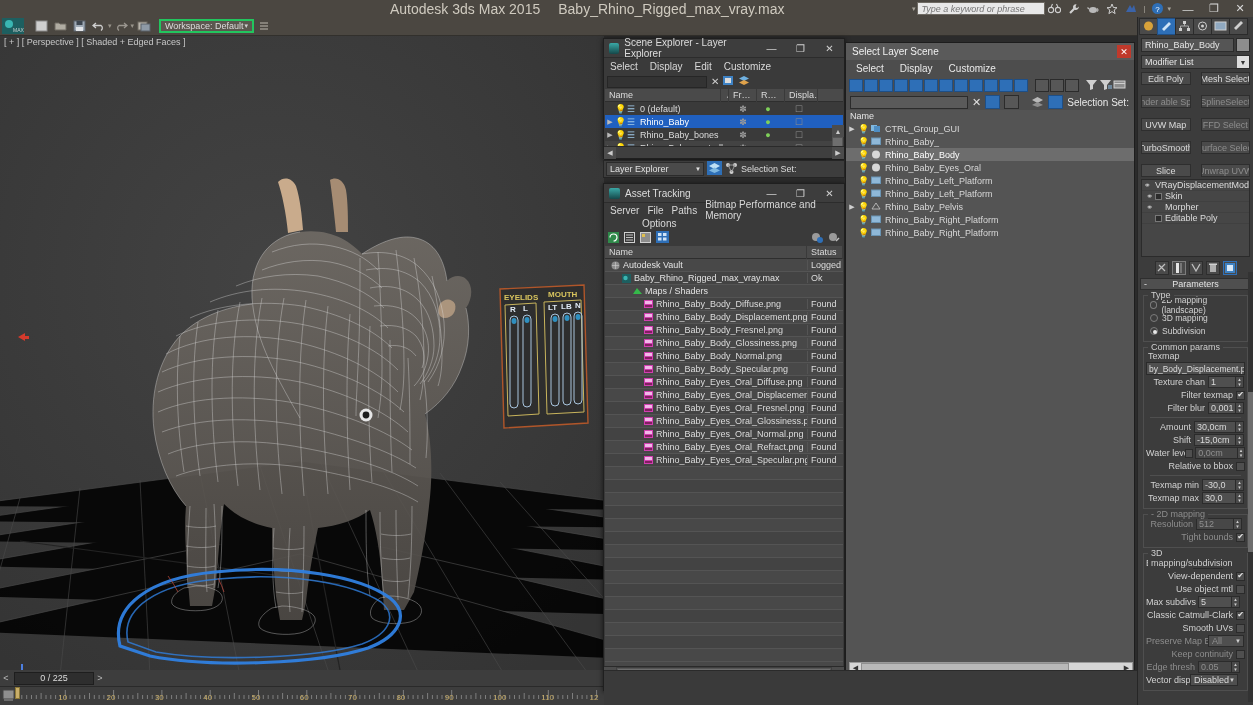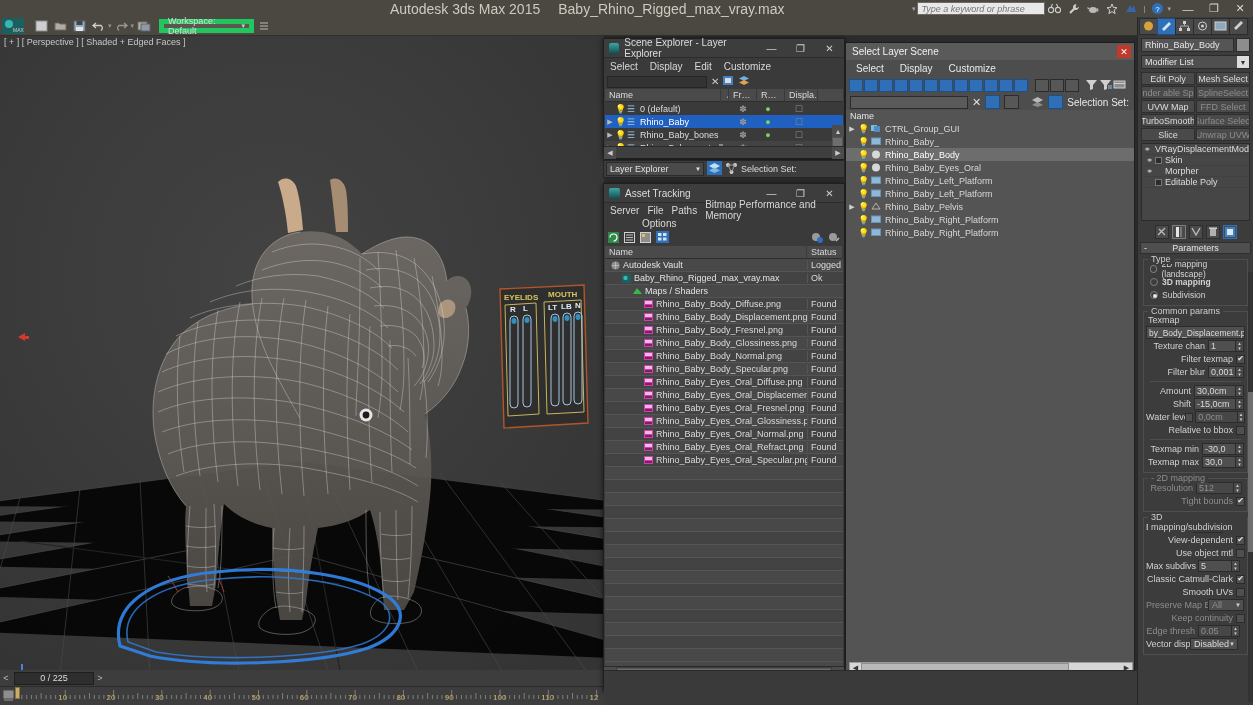--- a/index.html
+++ b/index.html
@@ -13,21 +13,21 @@
 
   
   #titlebar{ left:0; top:0; width:1253px; height:17px; background:#4b4741; display:flex; align-items:center; }
   #titlebar .tb-title{ font-size:14px; color:#cfcabf; white-space:nowrap;}
   .winbtn{ width:26px; height:17px; display:flex; align-items:center; justify-content:center; color:#d8d8d8; font-size:11px; }
 
   
   #qat{ left:0; top:17px; width:1253px; height:19px; background:#4b4741; display:flex; align-items:center; border-bottom:1px solid #32302c;}
   .qicon{ width:17px; height:16px; margin:0 1px; display:flex; align-items:center; justify-content:center; }
   .maxlogo{ width:22px;height:16px; background:linear-gradient(#2f7f7d,#15484a); border-radius:2px; position:relative; margin-left:2px;}
-  .wsbox{ height:14px; background:#5b574f; border:5px solid #22c55e; display:flex; align-items:center; padding:0 4px; font-size:9px; color:#ddd; }
+  .wsbox{ height:14px; background:#5b574f; border:2px solid #22c55e; display:flex; align-items:center; padding:0 4px; font-size:9px; color:#ddd; }
 
   
   #viewport{ left:0; top:36px; width:604px; height:634px; background:#6d28d9; overflow:hidden;}
   #vp-label{ left:4px; top:1px; font-size:9px; color:#c8c8c8; }
   #vp-stats{ left:18px; top:14px; font-size:9px; color:#c8ae6a; line-height:11px;}
   #vp-stats table td{ font-size:9px; color:#c8ae6a; padding-right:6px;}
   .gridwrap{ position:absolute; left:0; top:0; width:604px; height:634px; }
 
   
   #timeslider{ left:0; top:670px; width:604px; height:16px; background:#3d3d3d; display:flex; align-items:center;}
@@ -72,21 +72,21 @@
 
   
   #cmdpanel{ left:1137px; top:17px; width:116px; height:688px; background:#3c3c3c; border-left:1px solid #262626; overflow:hidden;}
   .cp-tabs{ height:18px; display:flex; align-items:center; background:#3c3c3c; padding-left:1px;}
   .cp-tab{ width:19px;height:17px; border:1px solid #2b2b2b; background:#4a4a4a; margin-right:-1px; display:flex;align-items:center;justify-content:center;}
   .cp-tab.on{ background:#2e6fb7; border-color:#1f4f86;}
   .namerow{ height:14px; display:flex; align-items:center; margin:3px 3px 0 3px;}
   .namefield{ flex:1; height:14px; background:#555; border:1px solid #2b2b2b; color:#e6e6e6; font-size:9px; padding-left:3px; line-height:13px; overflow:hidden;}
   .colorswatch{ width:14px;height:14px; background:#8d8d8d; border:1px solid #2b2b2b; margin-left:2px;}
   .modlistbox{ height:14px; margin:3px; background:#4f4f4f; border:1px solid #2b2b2b; display:flex;align-items:center; padding-left:3px; font-size:9px; color:#e6e6e6;}
-  .btngrid{ display:grid; grid-template-columns:1fr 1fr; gap:1px; margin:2px 3px;}
+  .btngrid{ display:grid; grid-template-columns:1fr 1fr; gap:10px; margin:2px 3px;}
   .mbtn{ height:13px; background:#4a4a4a; border:1px solid #2e2e2e; font-size:9px; color:#dcdcdc; display:flex;align-items:center;justify-content:center; overflow:hidden; white-space:nowrap;}
   .mbtn.dim{ color:#8d8d8d;}
   .stackbox{ margin:2px 3px; background:#464646; border:1px solid #2b2b2b; height:78px; overflow:hidden;}
   .stackrow{ height:11px; display:flex; align-items:center; font-size:9px; color:#dcdcdc; padding-left:2px; border-bottom:1px solid #404040;}
   .eye{ width:11px; text-align:center; color:#c9c9c9; font-size:8px;}
   .plusbox{ width:7px;height:7px; background:#2c2c2c; border:1px solid #777; margin-right:3px; position:relative;}
   .stacktools{ height:17px; display:flex; align-items:center; justify-content:center; gap:3px; margin:2px 0;}
   .stools{ width:14px;height:14px; background:#4a4a4a; border:1px solid #2e2e2e;}
   .rollout{ margin:2px 2px 0 2px; }
   .rollhdr{ height:12px; background:#4f4f4f; border:1px solid #2e2e2e; display:flex;align-items:center;justify-content:center; font-size:9px; color:#e4e4e4; position:relative;}
@@ -1282,21 +1282,21 @@
       <span class="mm">-</span>
       <span>Parameters</span>
     </div>
 
     <div class="grpbox">
       <div class="grplabel">Type</div>
       <div class="prow" style="padding-left:4px;">
         <span class="radio"></span>
         <span style="font-size:8.5px;">2D mapping (landscape)</span>
       </div>
-      <div class="prow" style="padding-left:4px;font-weight:bold;">
+      <div class="prow" style="padding-left:4px;">
         <span class="radio"></span>
         <span style="font-size:8.5px;">3D mapping</span>
       </div>
       <div class="prow" style="padding-left:4px;">
         <span class="radio on"></span>
         <span style="font-size:8.5px;">Subdivision</span>
       </div>
     </div>
 
     <div class="grpbox">

